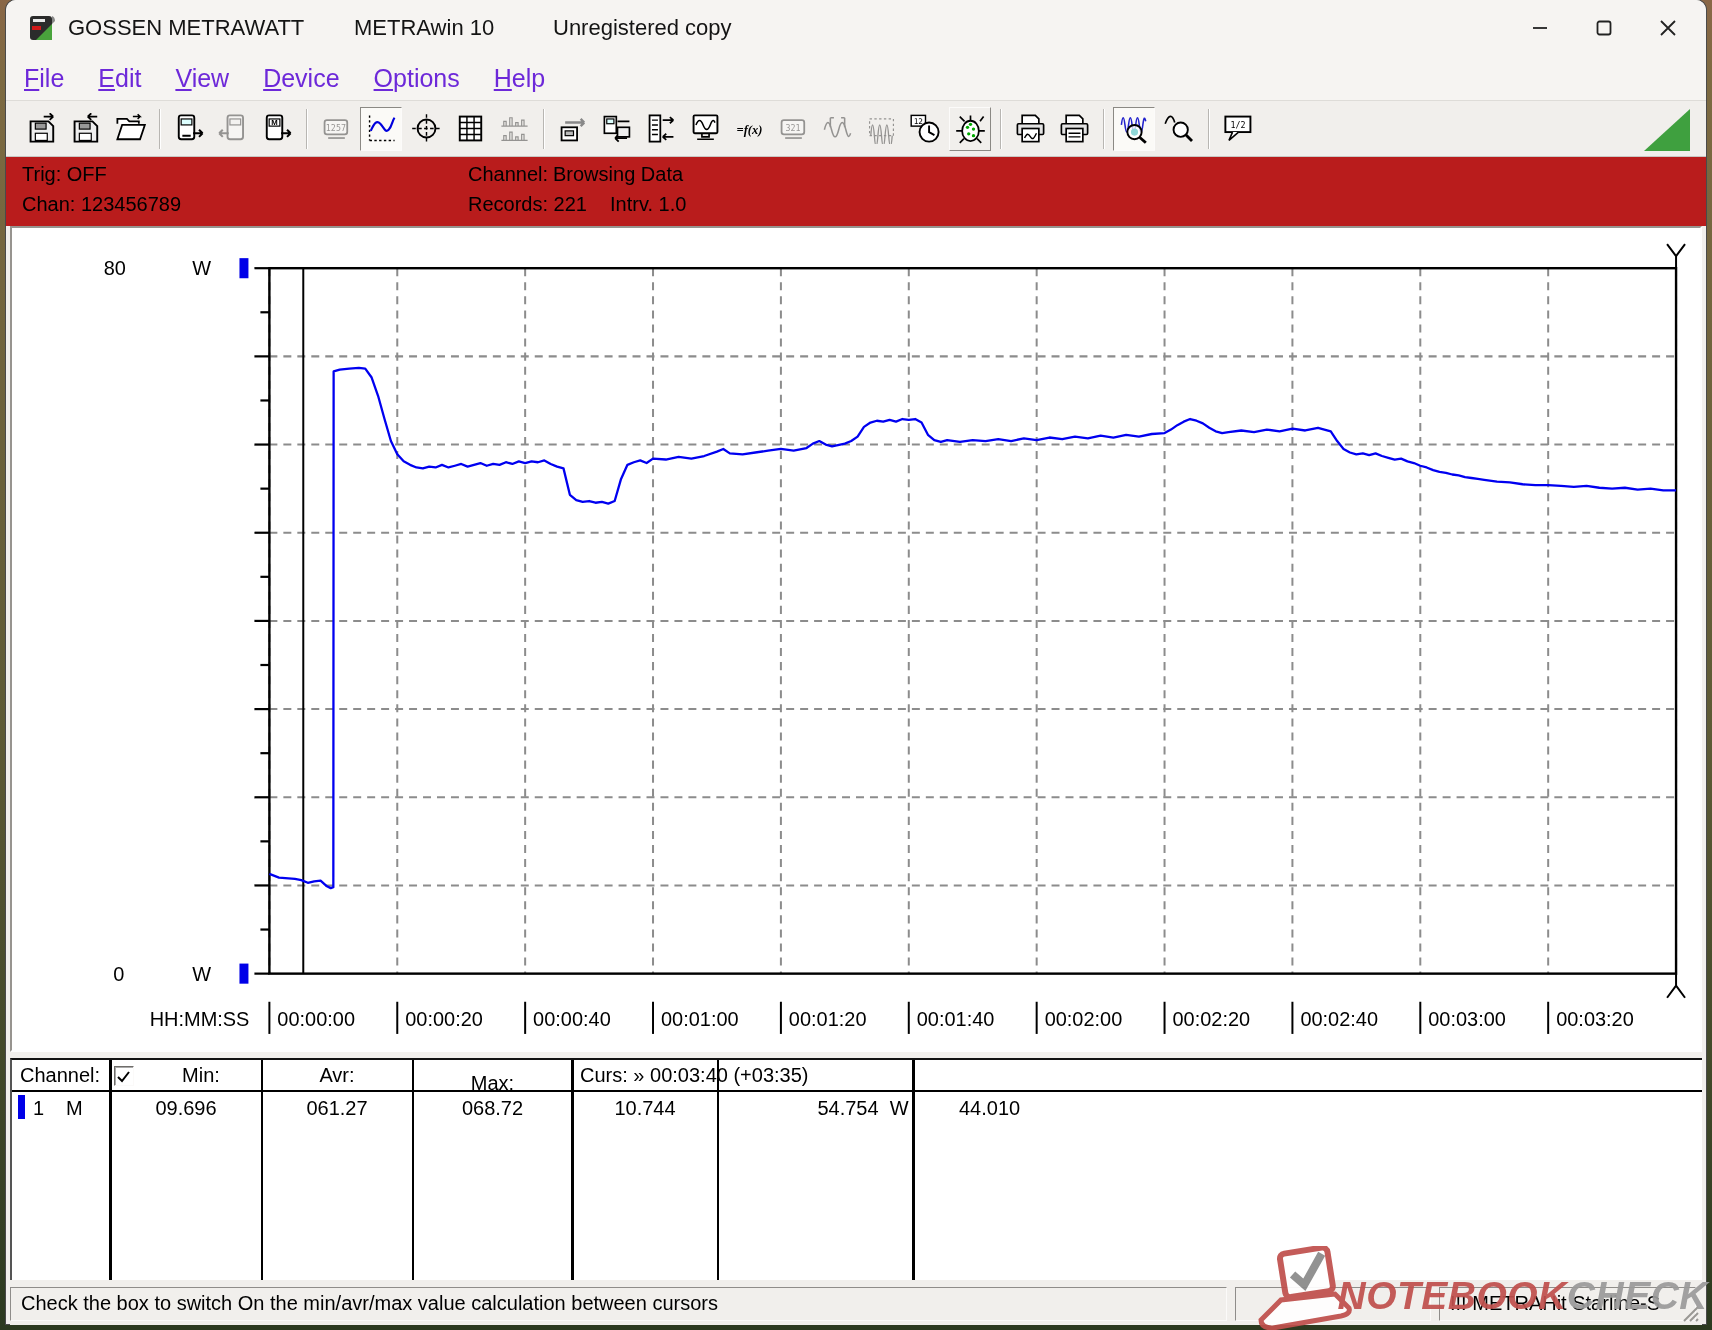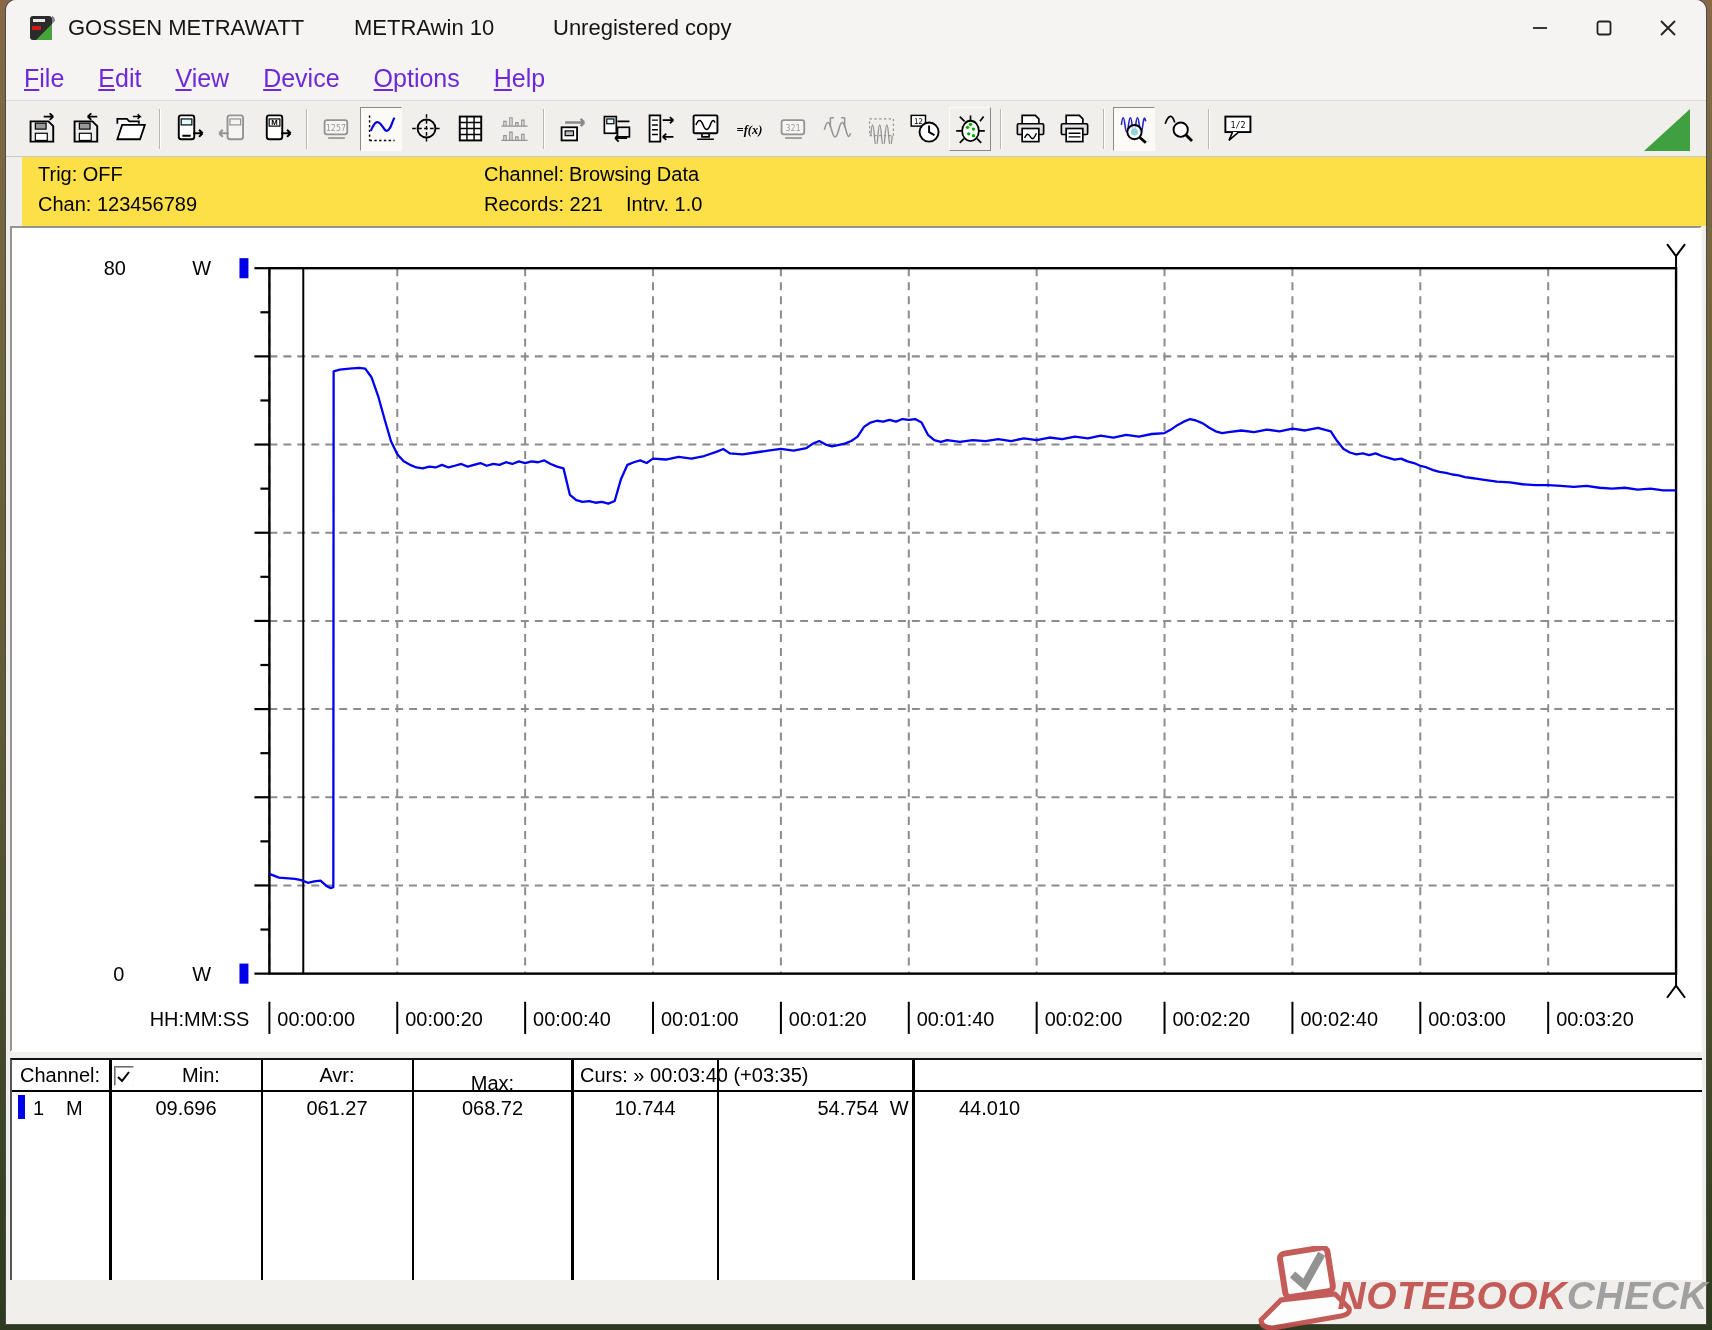--- a/index.html
+++ b/index.html
@@ -26,21 +26,21 @@
            display:flex;align-items:center;padding-left:14px;border-bottom:1px solid #c9c7c3;}
   .tb-btn{width:40px;height:42px;display:flex;align-items:center;justify-content:center;flex:0 0 auto;margin:0 2px;}
   .tb-btn svg{width:31px;height:31px;}
   .tb-btn.active{border:1px solid;border-color:#8b8984 #fcfbfa #fcfbfa #8b8984;background:#fbfaf7;}
   .tb-btn.framed{border:1px solid;border-color:#fcfbfa #8b8984 #8b8984 #fcfbfa;}
   .tb-btn.disabled{opacity:.38;filter:grayscale(1);}
   .tb-sep{width:1px;height:40px;background:#b8b6b2;margin:0 7px;box-shadow:1px 0 0 #fff;flex:0 0 auto;}
   .tb-triangle{position:absolute;right:16px;top:8px;width:0;height:0;
                border-left:46px solid transparent;border-bottom:42px solid #3fa03f;}
   
-  .infobar{position:absolute;top:157px;left:16px;right:0;height:69px;background:#fde047;font-size:20px;color:#000;}
+  .infobar{position:absolute;top:157px;left:0;right:0;height:69px;background:#b91c1c;font-size:20px;color:#000;}
   .infobar div{position:absolute;white-space:pre;}
   
   .chart-panel{position:absolute;top:226px;left:4px;right:4px;height:822px;background:#fff;
                border:2px solid;border-color:#97948f #fdfdfd #fdfdfd #97948f;}
   .chart-panel svg{position:absolute;left:0;top:0;width:100%;height:100%;}
   
   .table-panel{position:absolute;top:1058px;left:4px;right:4px;height:220px;background:#fff;
                border-top:2px solid #111;border-left:2px solid #555;font-size:20px;color:#000;}
   .vl{position:absolute;top:0;bottom:0;background:#000;}
   .hl{position:absolute;left:0;right:0;top:30px;height:2px;background:#000;}
@@ -410,20 +410,28 @@
     <div class="tp-cell" style="left:21px;top:37px;">1</div>
     <div class="tp-cell" style="left:54px;top:37px;">M</div>
     <div class="tp-cell center" style="left:100px;top:37px;width:148px;">09.696</div>
     <div class="tp-cell center" style="left:252px;top:37px;width:146px;">061.27</div>
     <div class="tp-cell center" style="left:404px;top:37px;width:153px;">068.72</div>
     <div class="tp-cell center" style="left:562px;top:37px;width:142px;">10.744</div>
     <div class="tp-cell" style="left:708px;top:37px;width:190px;text-align:center;margin-left:48px;"><span>54.754</span>&nbsp;&nbsp;<span>W</span></div>
     <div class="tp-cell" style="left:947px;top:37px;">44.010</div>
   </div>
 
+  <div class="statusbar">
+    <div class="sb-seg sb-1">Check the box to switch On the min/avr/max value calculation between cursors</div>
+    <div class="sb-seg sb-2"></div>
+    <div class="sb-seg sb-3">!!! METRAHit Starline-S</div>
+    <svg class="grip" width="20" height="20" viewBox="0 0 20 20">
+      <path d="M18 4L4 18M18 10l-8 8M18 16l-2 2" stroke="#9a9894" stroke-width="2" fill="none"></path>
+    </svg>
+  </div>
 
 </div>
 
 <div class="watermark">
   <svg width="104" height="84" viewBox="0 0 104 84">
     <g transform="rotate(-9 60 30)">
       <rect x="34" y="4" width="48" height="44" rx="5" fill="#fff" stroke="#c0504d" stroke-width="6"></rect>
       <path d="M44 26l10 12 22 -28" stroke="#8a8a8a" stroke-width="8" fill="none"></path>
     </g>
     <path d="M12 74 L32 54 L86 48 L100 62 Q102 68 92 70 L24 82 Q12 82 12 74 Z" fill="#fff" stroke="#c0504d" stroke-width="5"></path>

